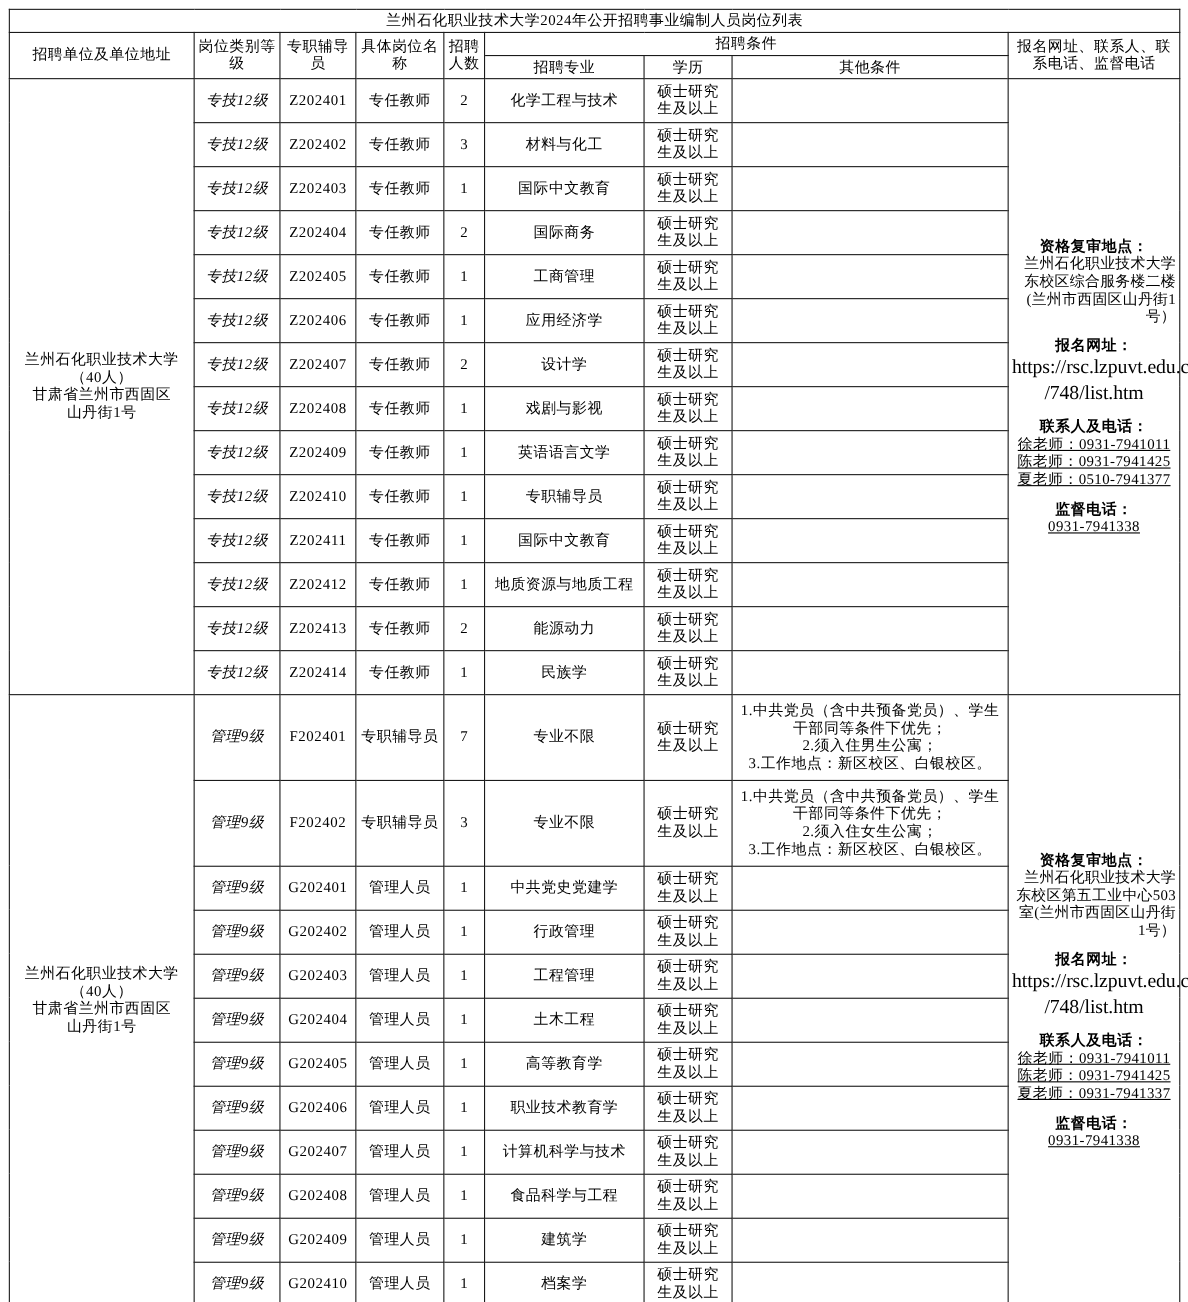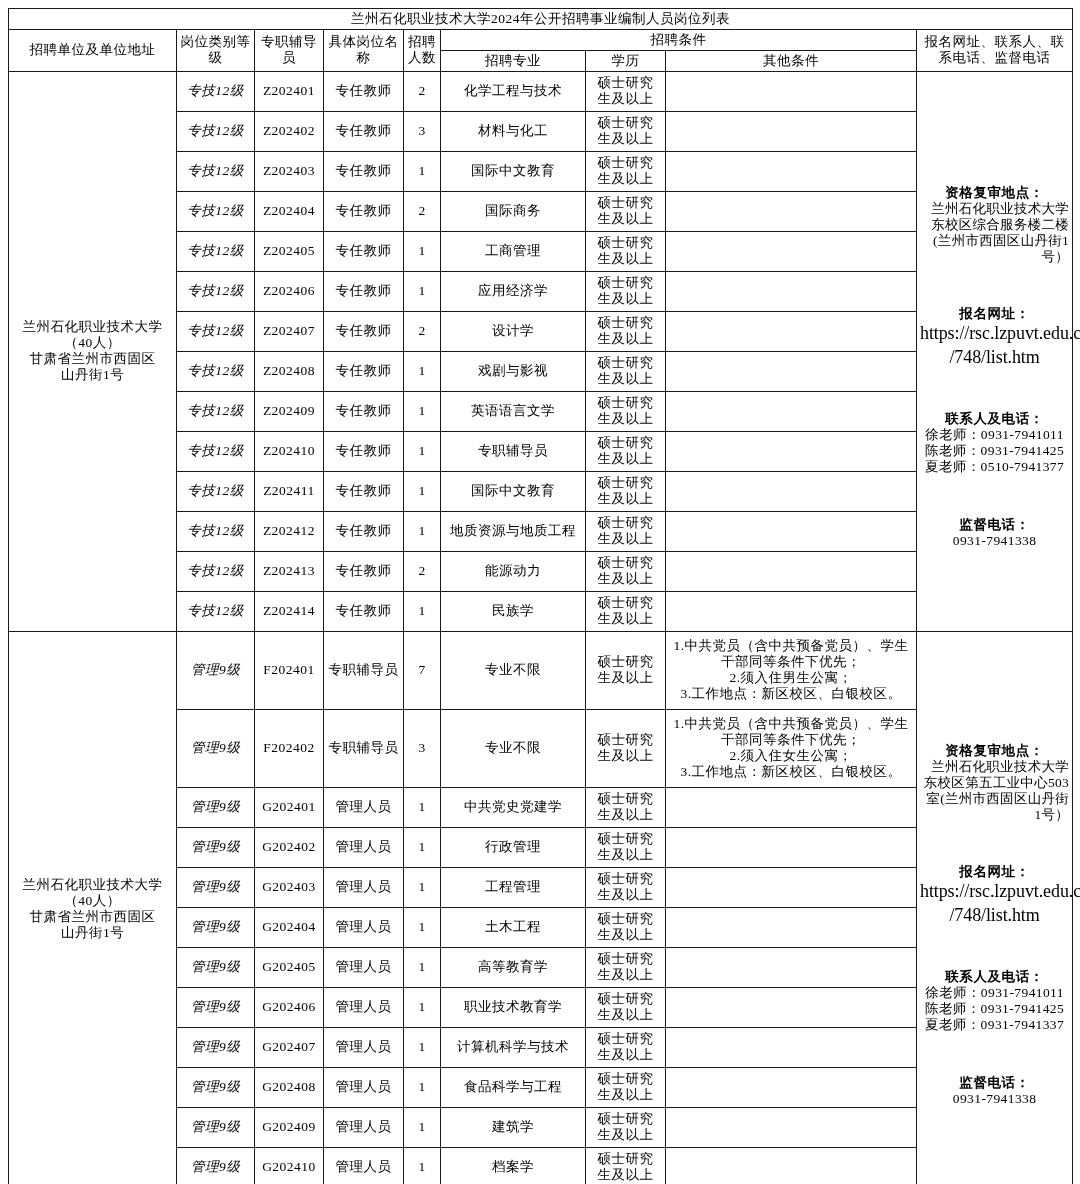--- a/index.html
+++ b/index.html
@@ -60,41 +60,41 @@
     vertical-align: top;
     padding: 6px 5px 6px 7px;
     font-size: 13px;
     line-height: 1.34;
     letter-spacing: 0.2px;
   }
   .contact-cell .ct-head {
     font-weight: bold;
     letter-spacing: 0.6px;
     display: block;
-    margin-top: 31px;
   }
   .contact-cell .ct-body {
     display: block;
     letter-spacing: 0.3px;
     text-align: right;
   }
   .contact-cell .ct-url {
     display: block;
     font-family: Liberation Serif, serif;
     font-size: 18px;
     letter-spacing: -0.1px;
     line-height: 1.3;
   }
   .contact-cell .ct-gap {
     display: block;
     height: 11px;
   }
   .contact-cell .ct-line {
     display: block;
     letter-spacing: 0.4px;
+    text-decoration: underline;
   }
   .other-cell {
     text-align: left;
     vertical-align: middle;
     padding: 3px 4px 3px 6px;
     font-size: 13px;
     line-height: 1.32;
     letter-spacing: 0.1px;
   }
   .other-cell span { display: block; }

